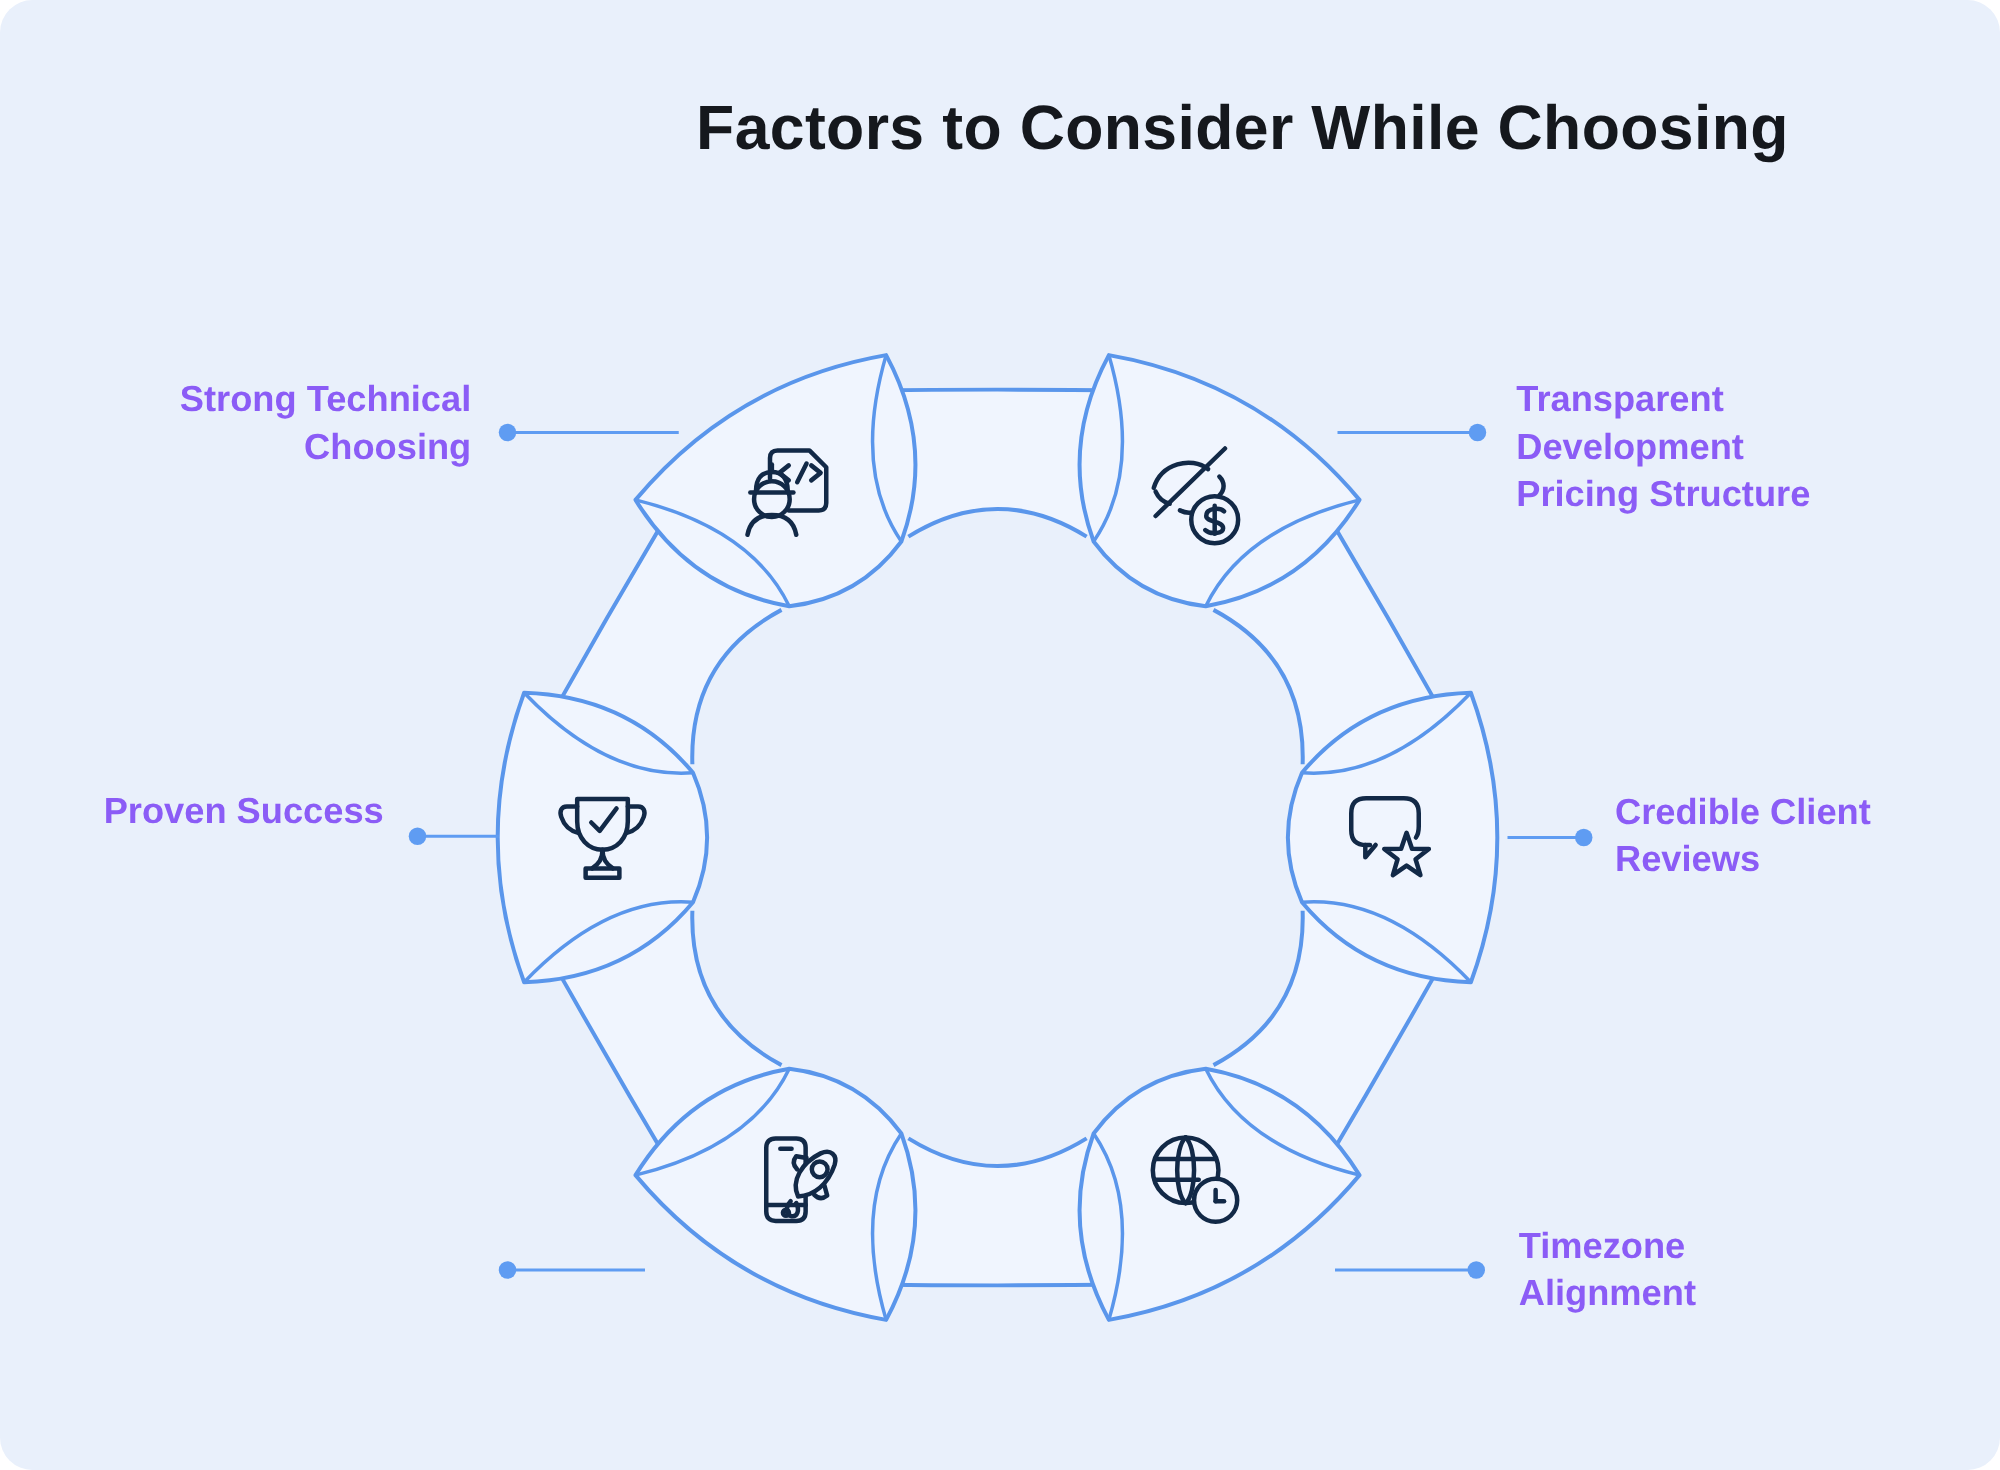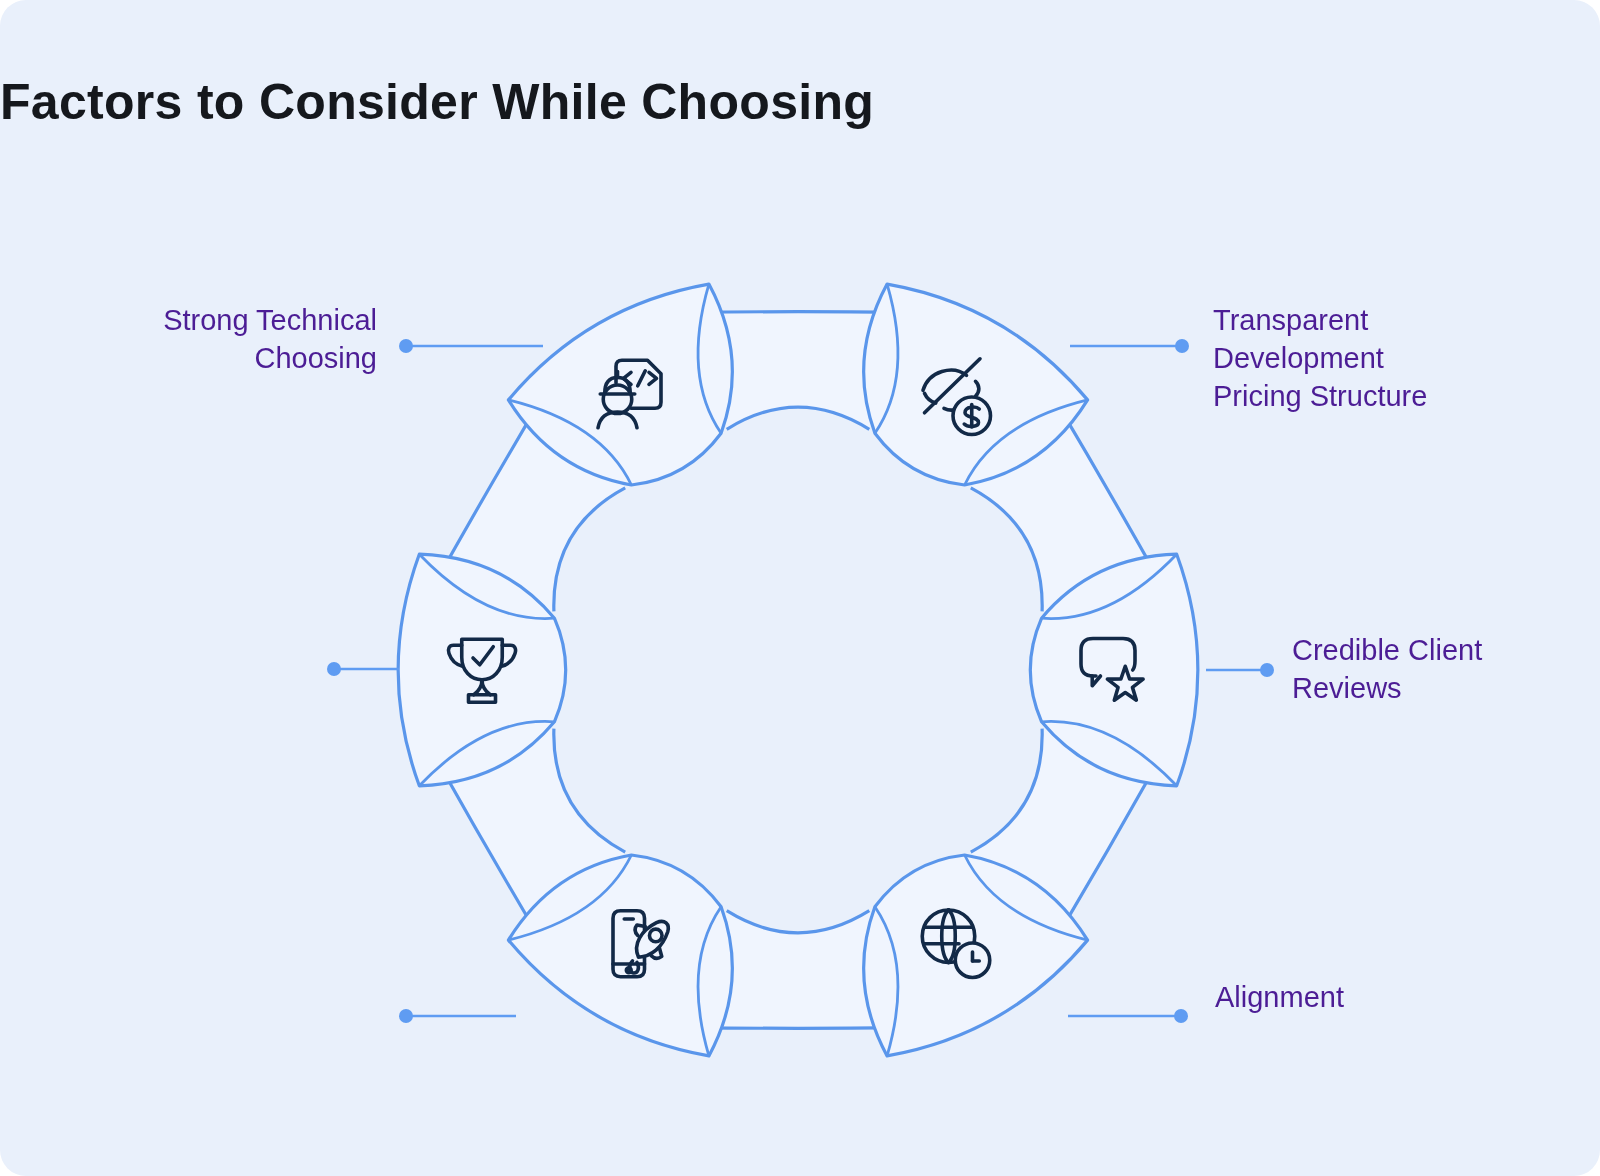--- a/index.html
+++ b/index.html
@@ -1,21 +1,21 @@
 <!DOCTYPE html>
 <html><head>
 <meta charset="utf-8">
 <style>
   html,body{margin:0;padding:0;background:#ffffff;}
   .stage{position:relative;width:1600px;height:1176px;font-family:"Liberation Sans",sans-serif;overflow:hidden;}
   .card{position:absolute;inset:0;background:#e9f0fb;border-radius:26px;}
-  .title{position:absolute;left:0;top:62px;width:1431px;text-align:left;
+  .title{position:absolute;left:0;top:62px;width:1431px;text-align:right;
          font-size:50px;line-height:80px;font-weight:700;color:#15181d;letter-spacing:.3px;}
   .ringsvg{position:absolute;left:0;top:0;}
-  .factor{position:absolute;font-size:29px;line-height:38px;font-weight:400;color:#4c1d95;}
+  .factor{position:absolute;font-size:29px;line-height:38px;font-weight:700;color:#8b5cf6;}
   .factor div{white-space:nowrap;}
   .f-right{text-align:right;}
   .f0{left:47px;width:330px;top:301px;}
   .f1{left:1213px;width:420px;top:301px;}
   .f2{left:1292px;width:320px;top:631px;}
   .f3{left:1215px;width:330px;top:978px;}
   .f4{left:47px;width:330px;top:978px;}
   .f5{left:17px;width:290px;top:630px;}
 </style>
 </head>
@@ -160,22 +160,24 @@
     <div>Transparent</div>
     <div>Development</div>
     <div>Pricing Structure</div>
   </div>
   <div class="factor f2">
     <div>Credible Client</div>
     <div>Reviews</div>
     <div></div>
   </div>
   <div class="factor f3">
+    <div>Timezone</div>
     <div>Alignment</div>
     <div></div>
   </div>
   <div class="factor f-right f4">
     <div></div>
   </div>
   <div class="factor f-right f5">
+    <div>Proven Success</div>
     <div></div>
   </div>
 </div>
 
 </body></html>

